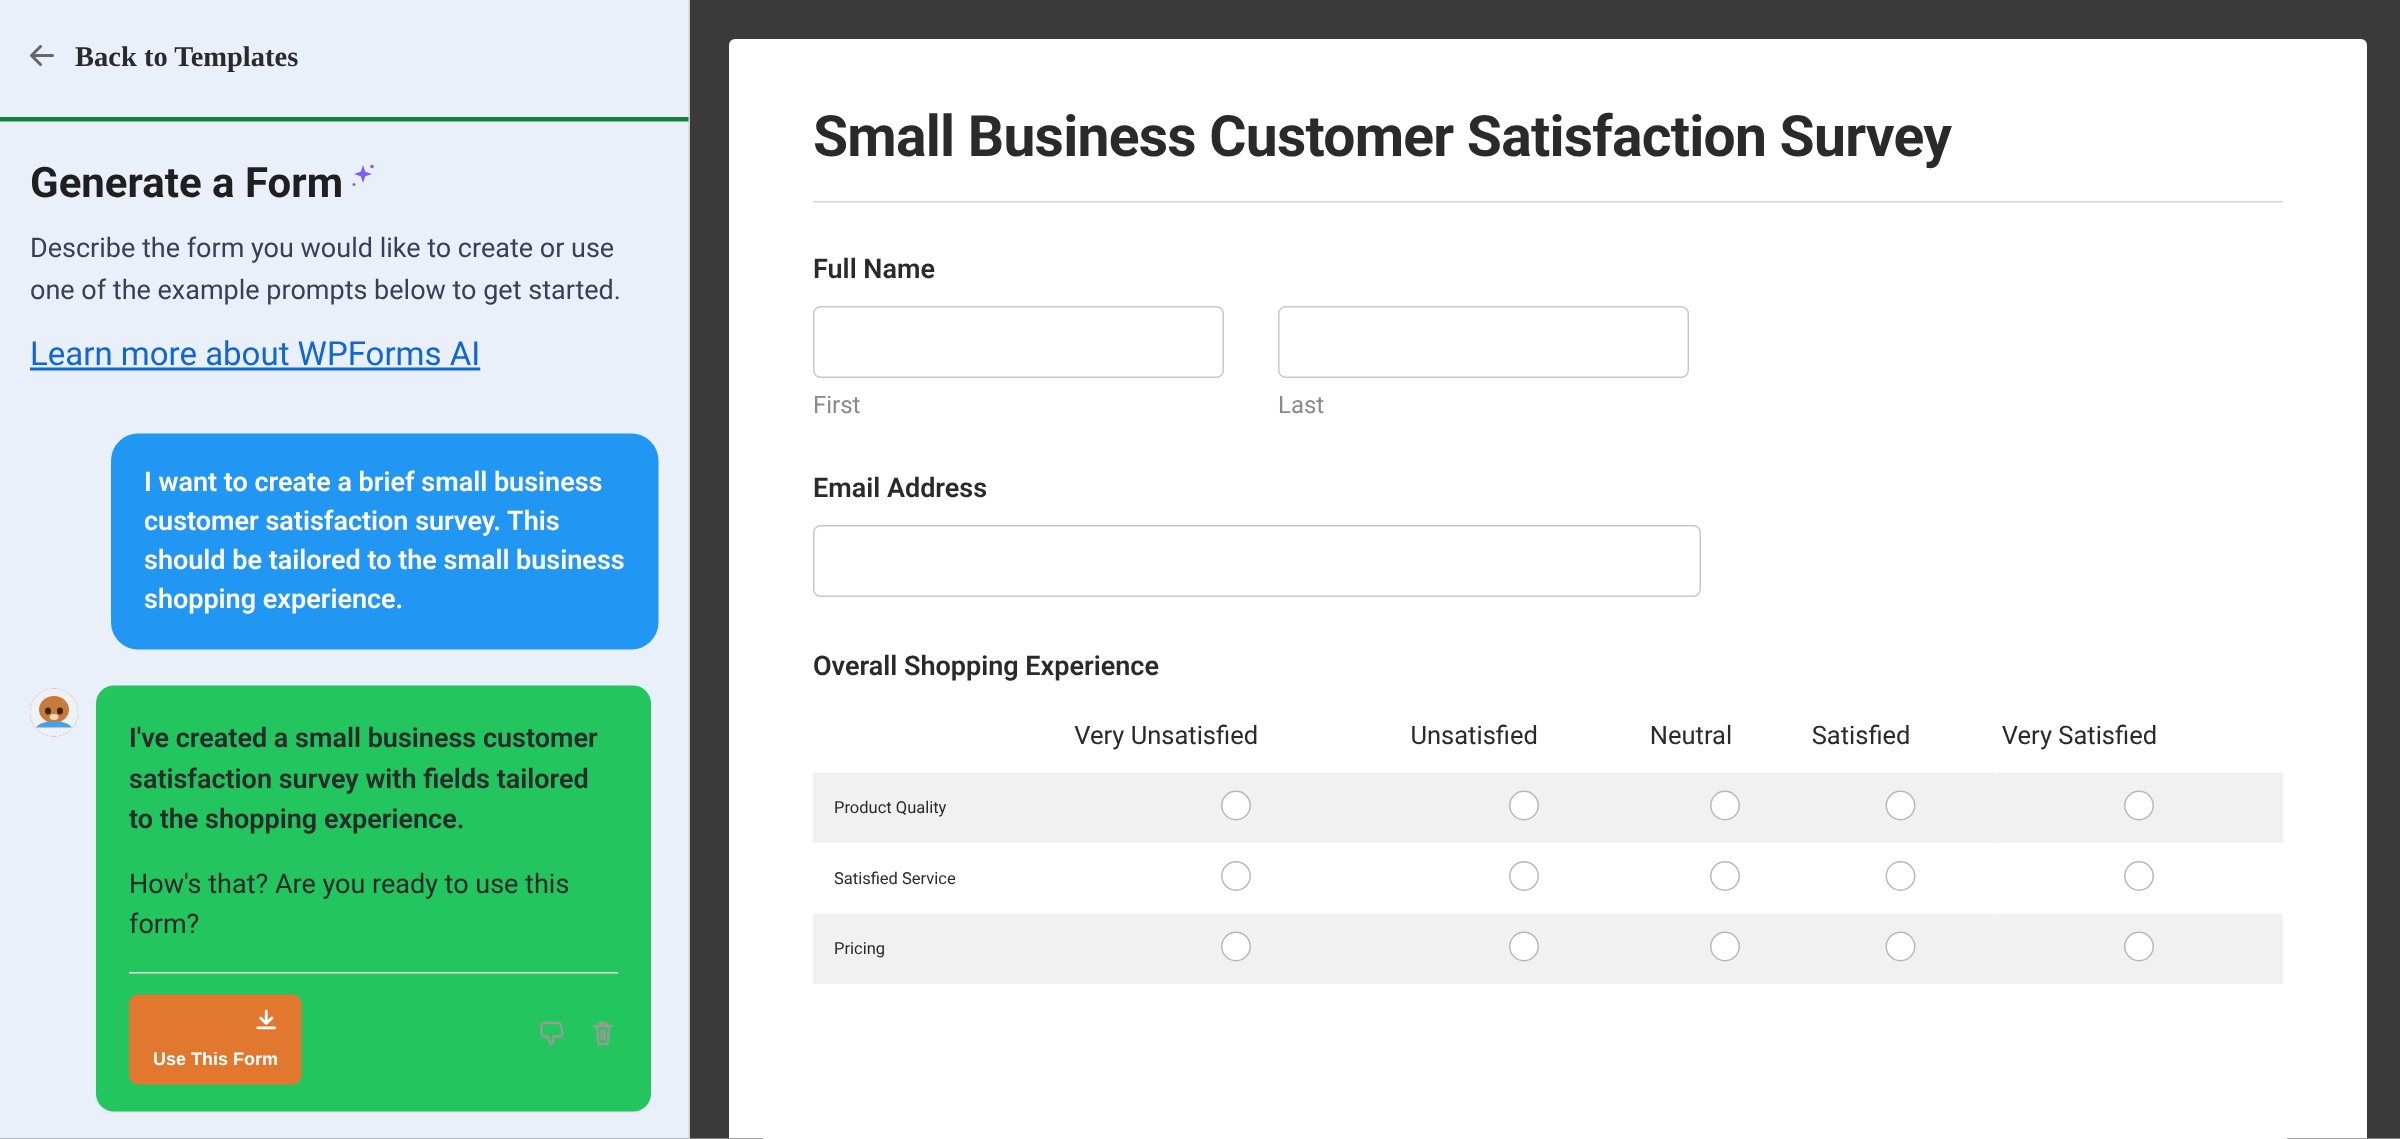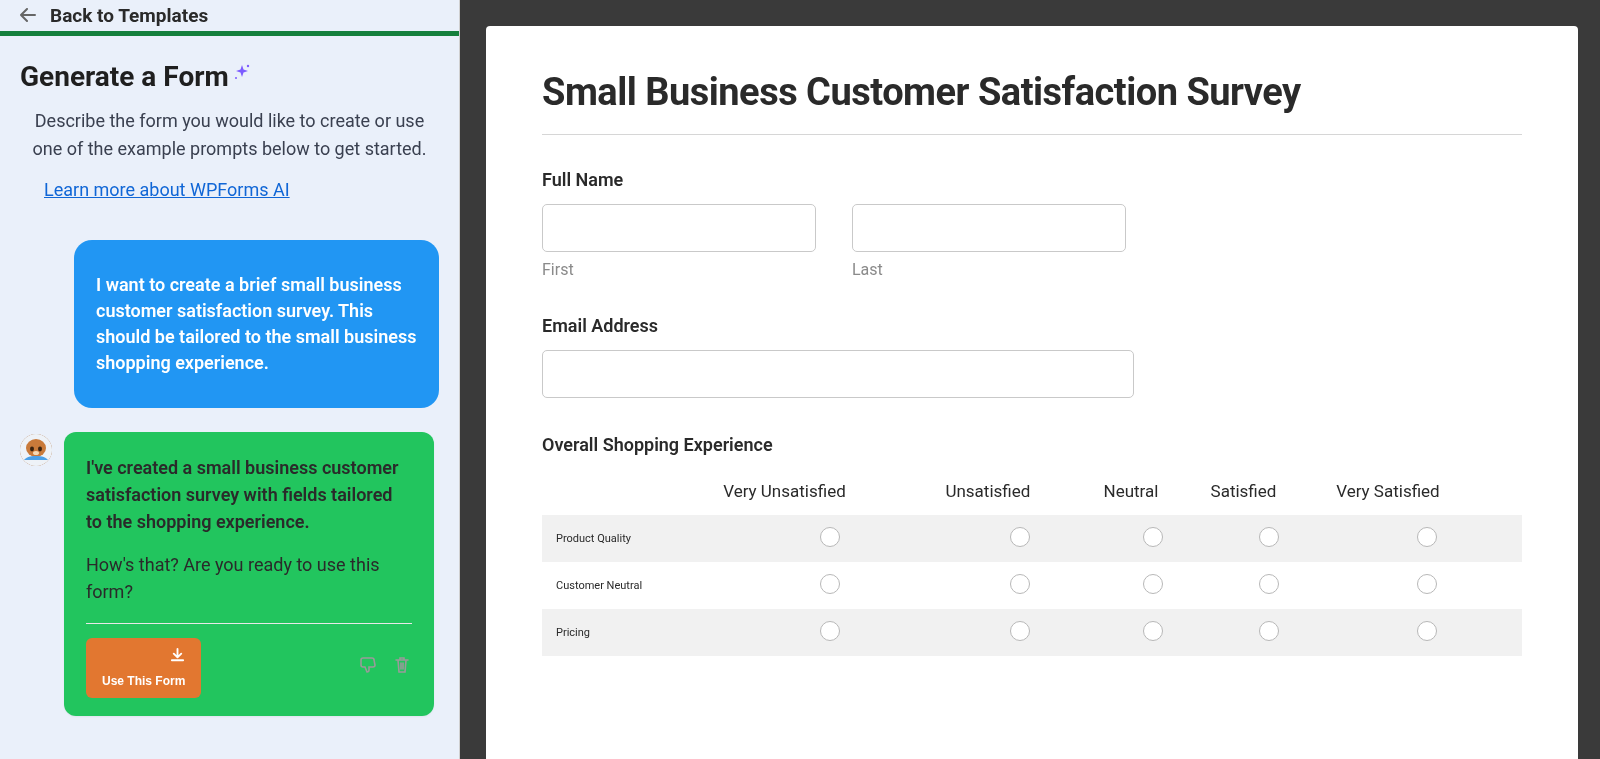--- a/index.html
+++ b/index.html
@@ -16,22 +16,23 @@
   height: 100%;
   background: #eaf0fa;
   border-right: 1px solid #d0d0d0;
   display: flex;
   flex-direction: column;
 }
 .back-link {
   display: flex;
   align-items: center;
   gap: 14px;
-  padding: 4px 20px;
-  border-bottom: 5px solid #15803d;
+  padding: 28px 20px;
+  border-bottom: 3px solid #15803d;
+  font-family: Liberation Serif, serif;
 }
 .back-arrow {
   color: #555;
   font-size: 17px;
 }
 .back-text {
   font-weight: 700;
   font-size: 19px;
   color: #2a2a2a;
 }
@@ -49,43 +50,41 @@
 .sparkle {
   display: inline-block;
   vertical-align: top;
   margin-top: -3px;
 }
 .gen-desc {
   font-size: 18px;
   color: #3a4050;
   line-height: 1.55;
   margin-top: 14px;
-  text-align: center;
 }
 .learn-more {
   display: inline-block;
   margin-top: 16px;
   color: #1066d6;
   text-decoration: underline;
-  font-size: 18px;
-  margin-left: 24px;
+  font-size: 22px;
 }
 .chat-area {
   padding: 22px 20px 20px 20px;
   flex: 1;
   display: flex;
   flex-direction: column;
   gap: 24px;
 }
 .user-bubble {
   align-self: flex-end;
   background: #2196f3;
   color: #fff;
   border-radius: 18px;
-  padding: 32px 22px;
+  padding: 20px 22px;
   font-size: 18px;
   line-height: 1.45;
   max-width: 365px;
   font-weight: 600;
 }
 .ai-row {
   display: flex;
   align-items: flex-start;
   gap: 12px;
 }
@@ -350,21 +349,21 @@
         <tbody>
           <tr class="odd">
             <td>Product Quality</td>
             <td><span class="radio-dot"></span></td>
             <td><span class="radio-dot"></span></td>
             <td><span class="radio-dot"></span></td>
             <td><span class="radio-dot"></span></td>
             <td><span class="radio-dot"></span></td>
           </tr>
           <tr>
-            <td>Customer Neutral</td>
+            <td>Satisfied Service</td>
             <td><span class="radio-dot"></span></td>
             <td><span class="radio-dot"></span></td>
             <td><span class="radio-dot"></span></td>
             <td><span class="radio-dot"></span></td>
             <td><span class="radio-dot"></span></td>
           </tr>
           <tr class="odd">
             <td>Pricing</td>
             <td><span class="radio-dot"></span></td>
             <td><span class="radio-dot"></span></td>

